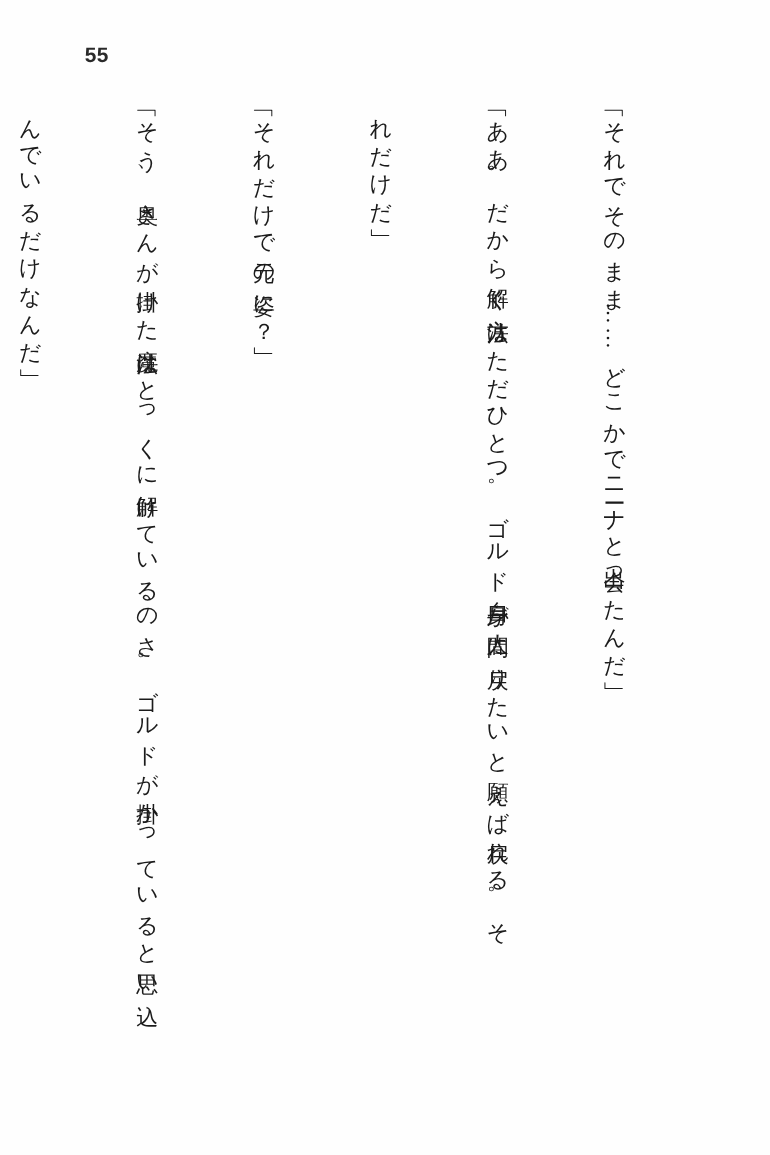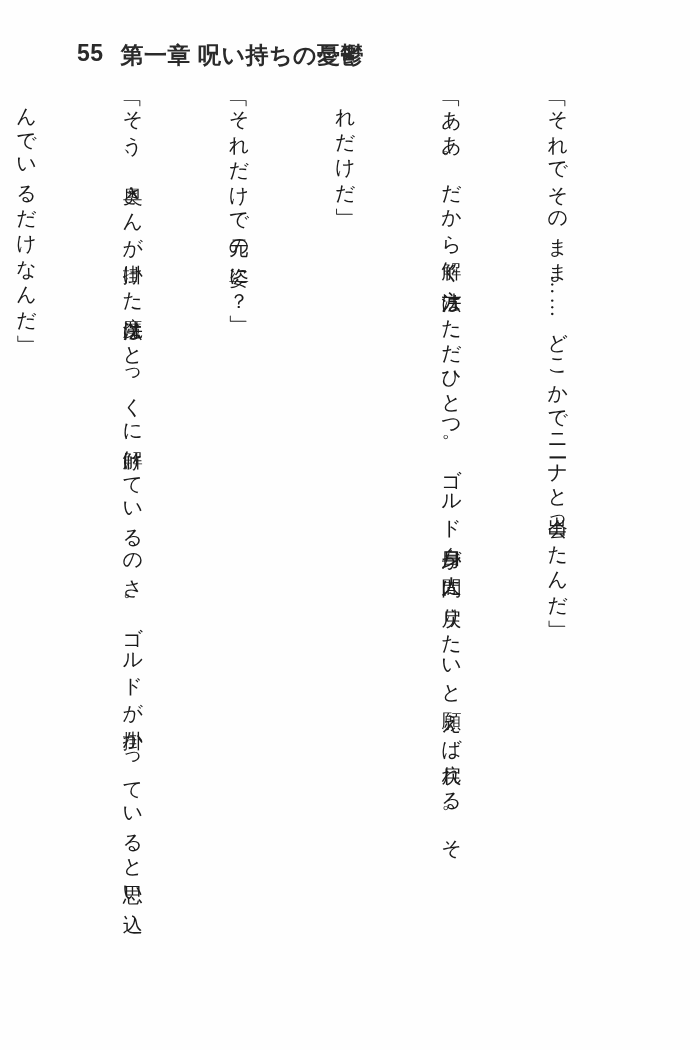--- a/index.html
+++ b/index.html
@@ -16,24 +16,24 @@
   .book-page {
     position: absolute;
     inset: 0;
     background: #fefefe;
   }
   .page-header {
     position: absolute;
     top: 40px;
     left: 77px;
     display: flex;
-    align-items: flex-start;
+    align-items: center;
     gap: 17px;
     font-family: "Liberation Sans", sans-serif;
-    font-size: 23px;
+    font-size: 19px;
     font-weight: 600;
     color: #2a2a2a;
     letter-spacing: 0.5px;
   }
   .page-header .page-number {
     font-weight: 700;
   }
   .vertical-body {
     position: absolute;
     top: 94px;
@@ -52,21 +52,20 @@
     height: 100%;
   }
 </style>
 </head>
 <body>
 
 <div class="book-page">
 
   <div class="page-header">
     <span class="page-number">55</span>
-    <span class="chapter-title">第一章 呪い持ちの憂鬱</span>
   </div>
 
   <div class="vertical-body">
     <div class="text-line">「それでそのまま……どこかでニーナと出会ったんだ」</div>
     <div class="text-line">「ああ。だから解く方法はただひとつ。ゴルド自身が人間に戻りたいと願えば戻れる。そ</div>
     <div class="text-line">れだけだ」</div>
     <div class="text-line">「それだけで元の姿に？」</div>
     <div class="text-line">「そう、奥さんが掛けた魔法はとっくに解けているのさ。ゴルドが掛かっていると思い込</div>
     <div class="text-line">んでいるだけなんだ」</div>
     

